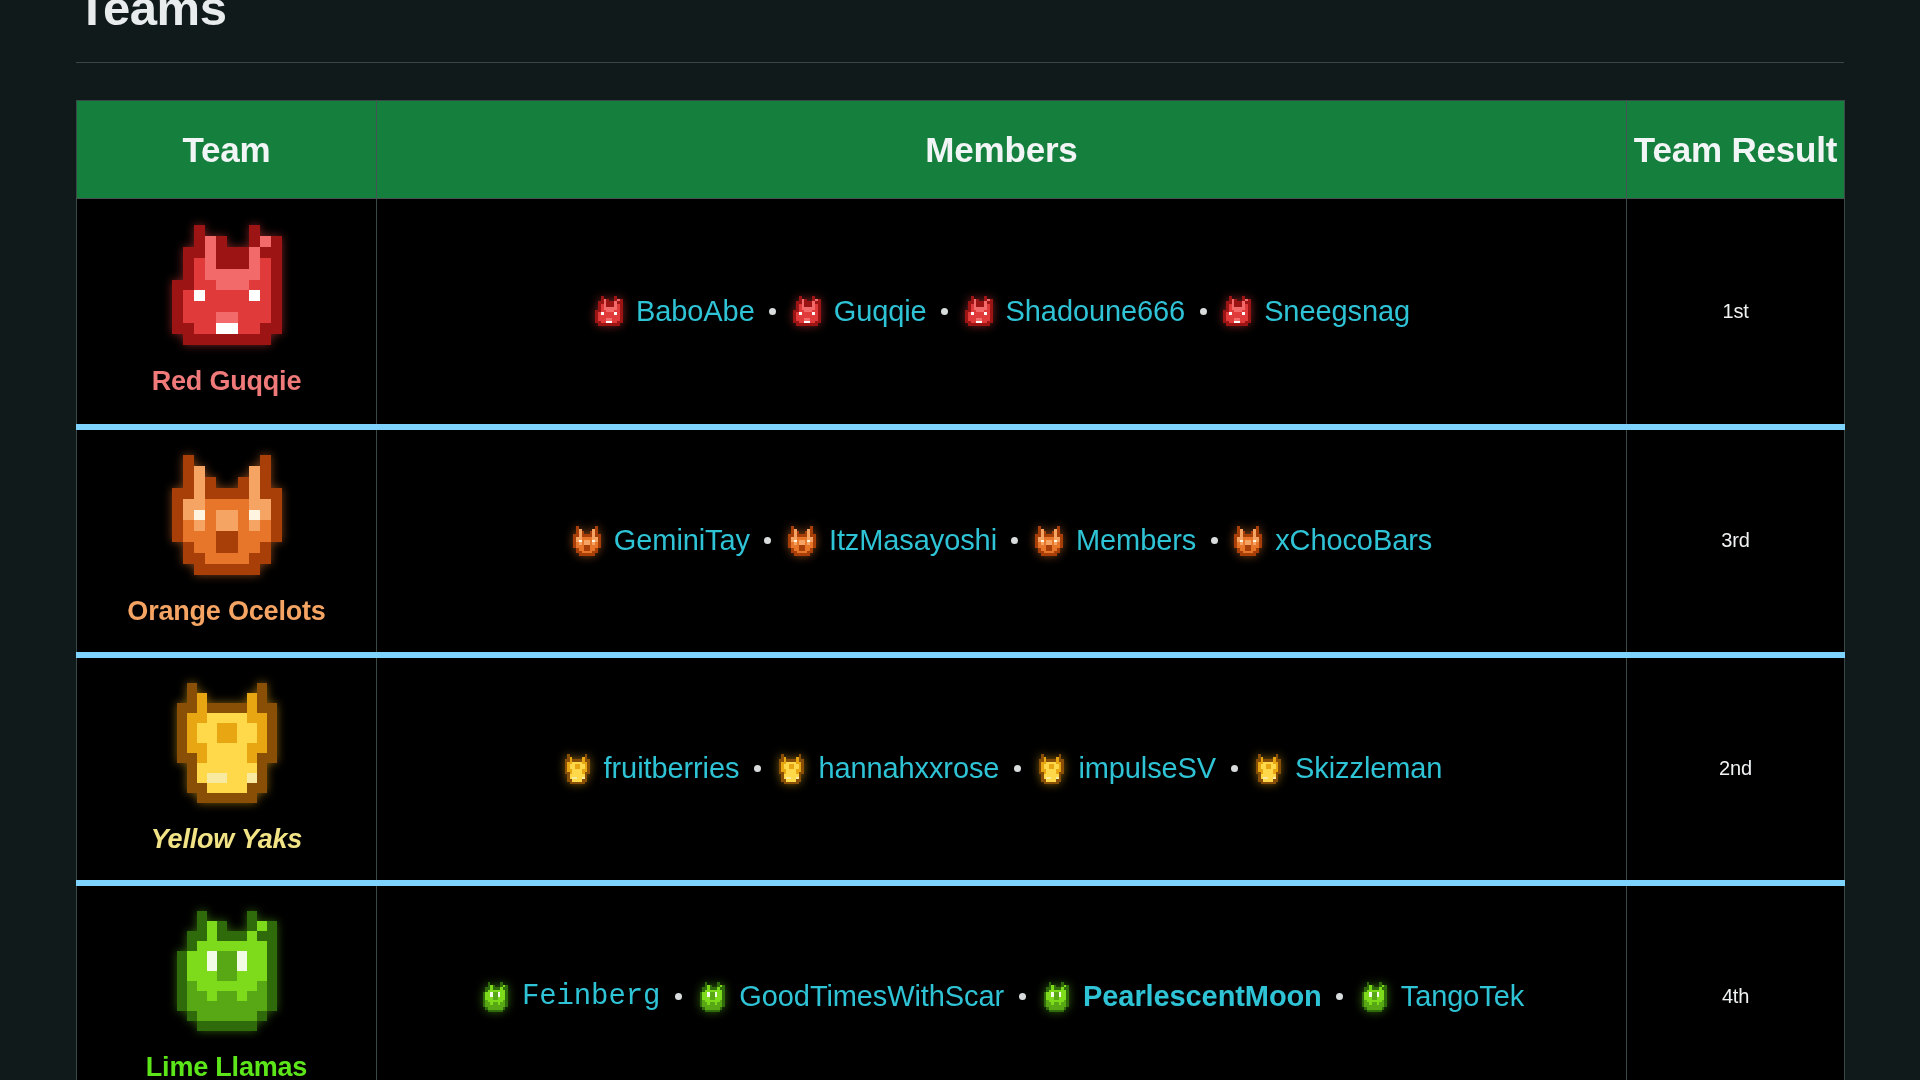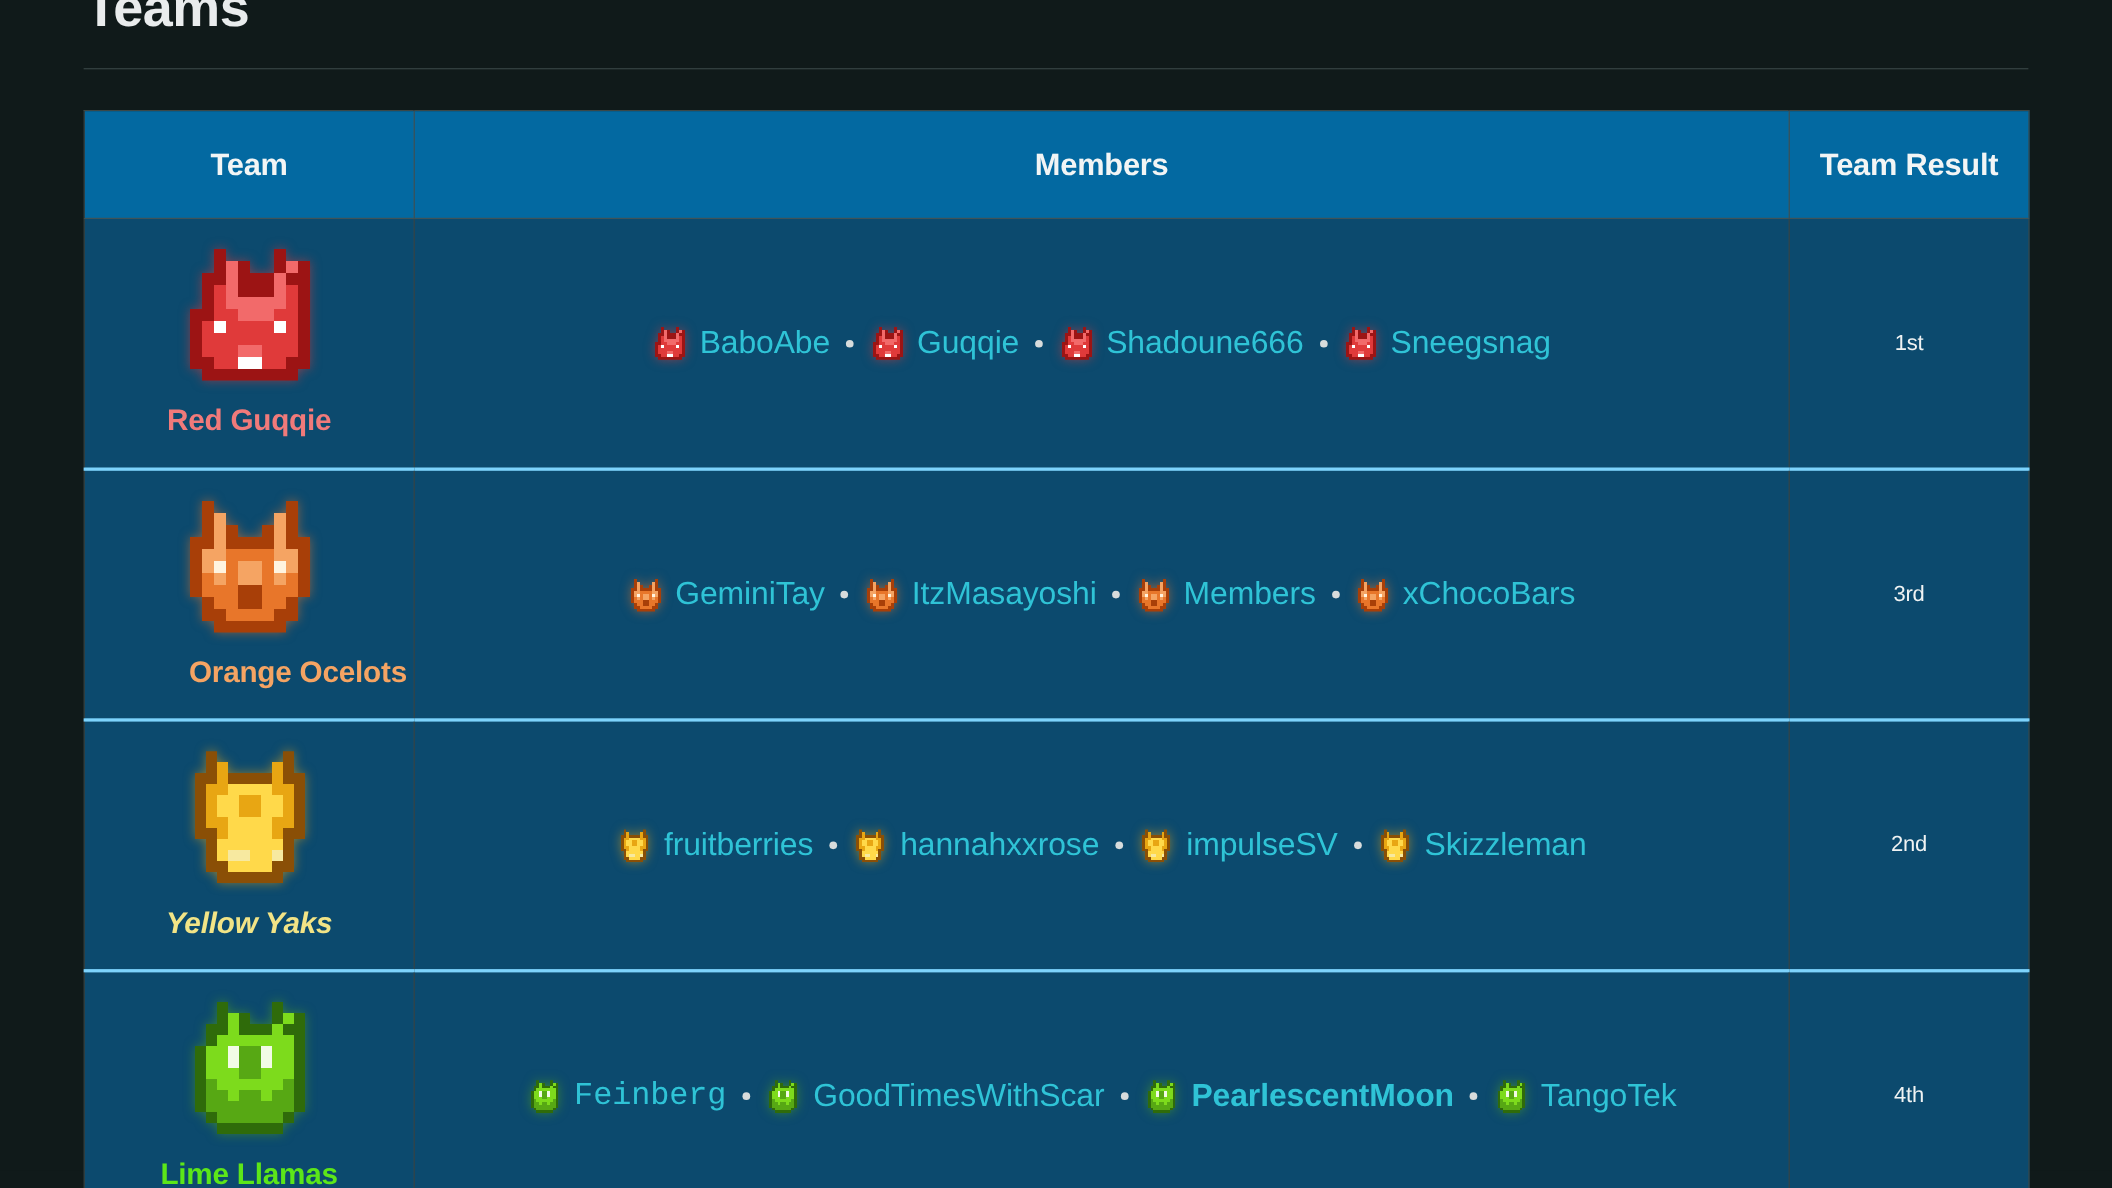--- a/index.html
+++ b/index.html
@@ -45,38 +45,38 @@
     table-layout: fixed;
     margin-top: 37px;
     border: 1px solid #3b4848;
   }
 
   .teams-table col.c-team   { width: 300px; }
   .teams-table col.c-mem    { width: 1250px; }
   .teams-table col.c-res    { width: 218px; }
 
   .teams-table thead th {
-    background: #0369a1;
+    background: #15803d;
     color: #f2f5f5;
-    font-size: 28px;
+    font-size: 35px;
     font-weight: 700;
     letter-spacing: -0.2px;
     text-align: center;
     height: 98px;
     vertical-align: middle;
     border-right: 1px solid #465353;
     border-bottom: 1px solid #465353;
   }
   .teams-table thead th:last-child { border-right: none; }
 
   .teams-table tbody td {
     border-right: 1px solid #3b4848;
-    border-bottom: 3px solid #7dd3fc;
+    border-bottom: 6px solid #7dd3fc;
     vertical-align: middle;
-    background: #0c4a6e;
+    background: #000000;
   }
   .teams-table tbody td:last-child { border-right: none; }
 
   .teams-table tbody tr { height: 228px; }
 
   
   .team-cell { text-align: center; padding: 16px 6px; }
 
   .team-logo {
     width: 128px;
@@ -762,21 +762,21 @@
                 <rect x="6" y="9" width="1" height="1" fill="#e8762a"></rect>
                 <rect x="7" y="9" width="1" height="1" fill="#a83f08"></rect>
                 <rect x="8" y="9" width="1" height="1" fill="#a83f08"></rect>
                 <rect x="2" y="10" width="1" height="1" fill="#a83f08"></rect>
                 <rect x="3" y="10" width="1" height="1" fill="#a83f08"></rect>
                 <rect x="4" y="10" width="1" height="1" fill="#a83f08"></rect>
                 <rect x="5" y="10" width="1" height="1" fill="#a83f08"></rect>
                 <rect x="6" y="10" width="1" height="1" fill="#a83f08"></rect>
                 <rect x="7" y="10" width="1" height="1" fill="#a83f08"></rect>
               </svg></span>
-            <div class="team-name" style="color: rgb(245, 164, 99); text-align: right;">Orange Ocelots</div>
+            <div class="team-name" style="color: rgb(245, 164, 99);">Orange Ocelots</div>
           </td>
           <td class="members-cell">
             <div class="members-line">
               <span class="member">
                 <span class="member-icon"><svg viewBox="0 0 10 11" width="32" height="30" shape-rendering="crispEdges" style="filter:drop-shadow(0 0 5px #e8762a88)">
                     <rect x="1" y="0" width="1" height="1" fill="#a83f08"></rect>
                     <rect x="8" y="0" width="1" height="1" fill="#a83f08"></rect>
                     <rect x="1" y="1" width="1" height="1" fill="#a83f08"></rect>
                     <rect x="2" y="1" width="1" height="1" fill="#f5a463"></rect>
                     <rect x="7" y="1" width="1" height="1" fill="#f5a463"></rect>

